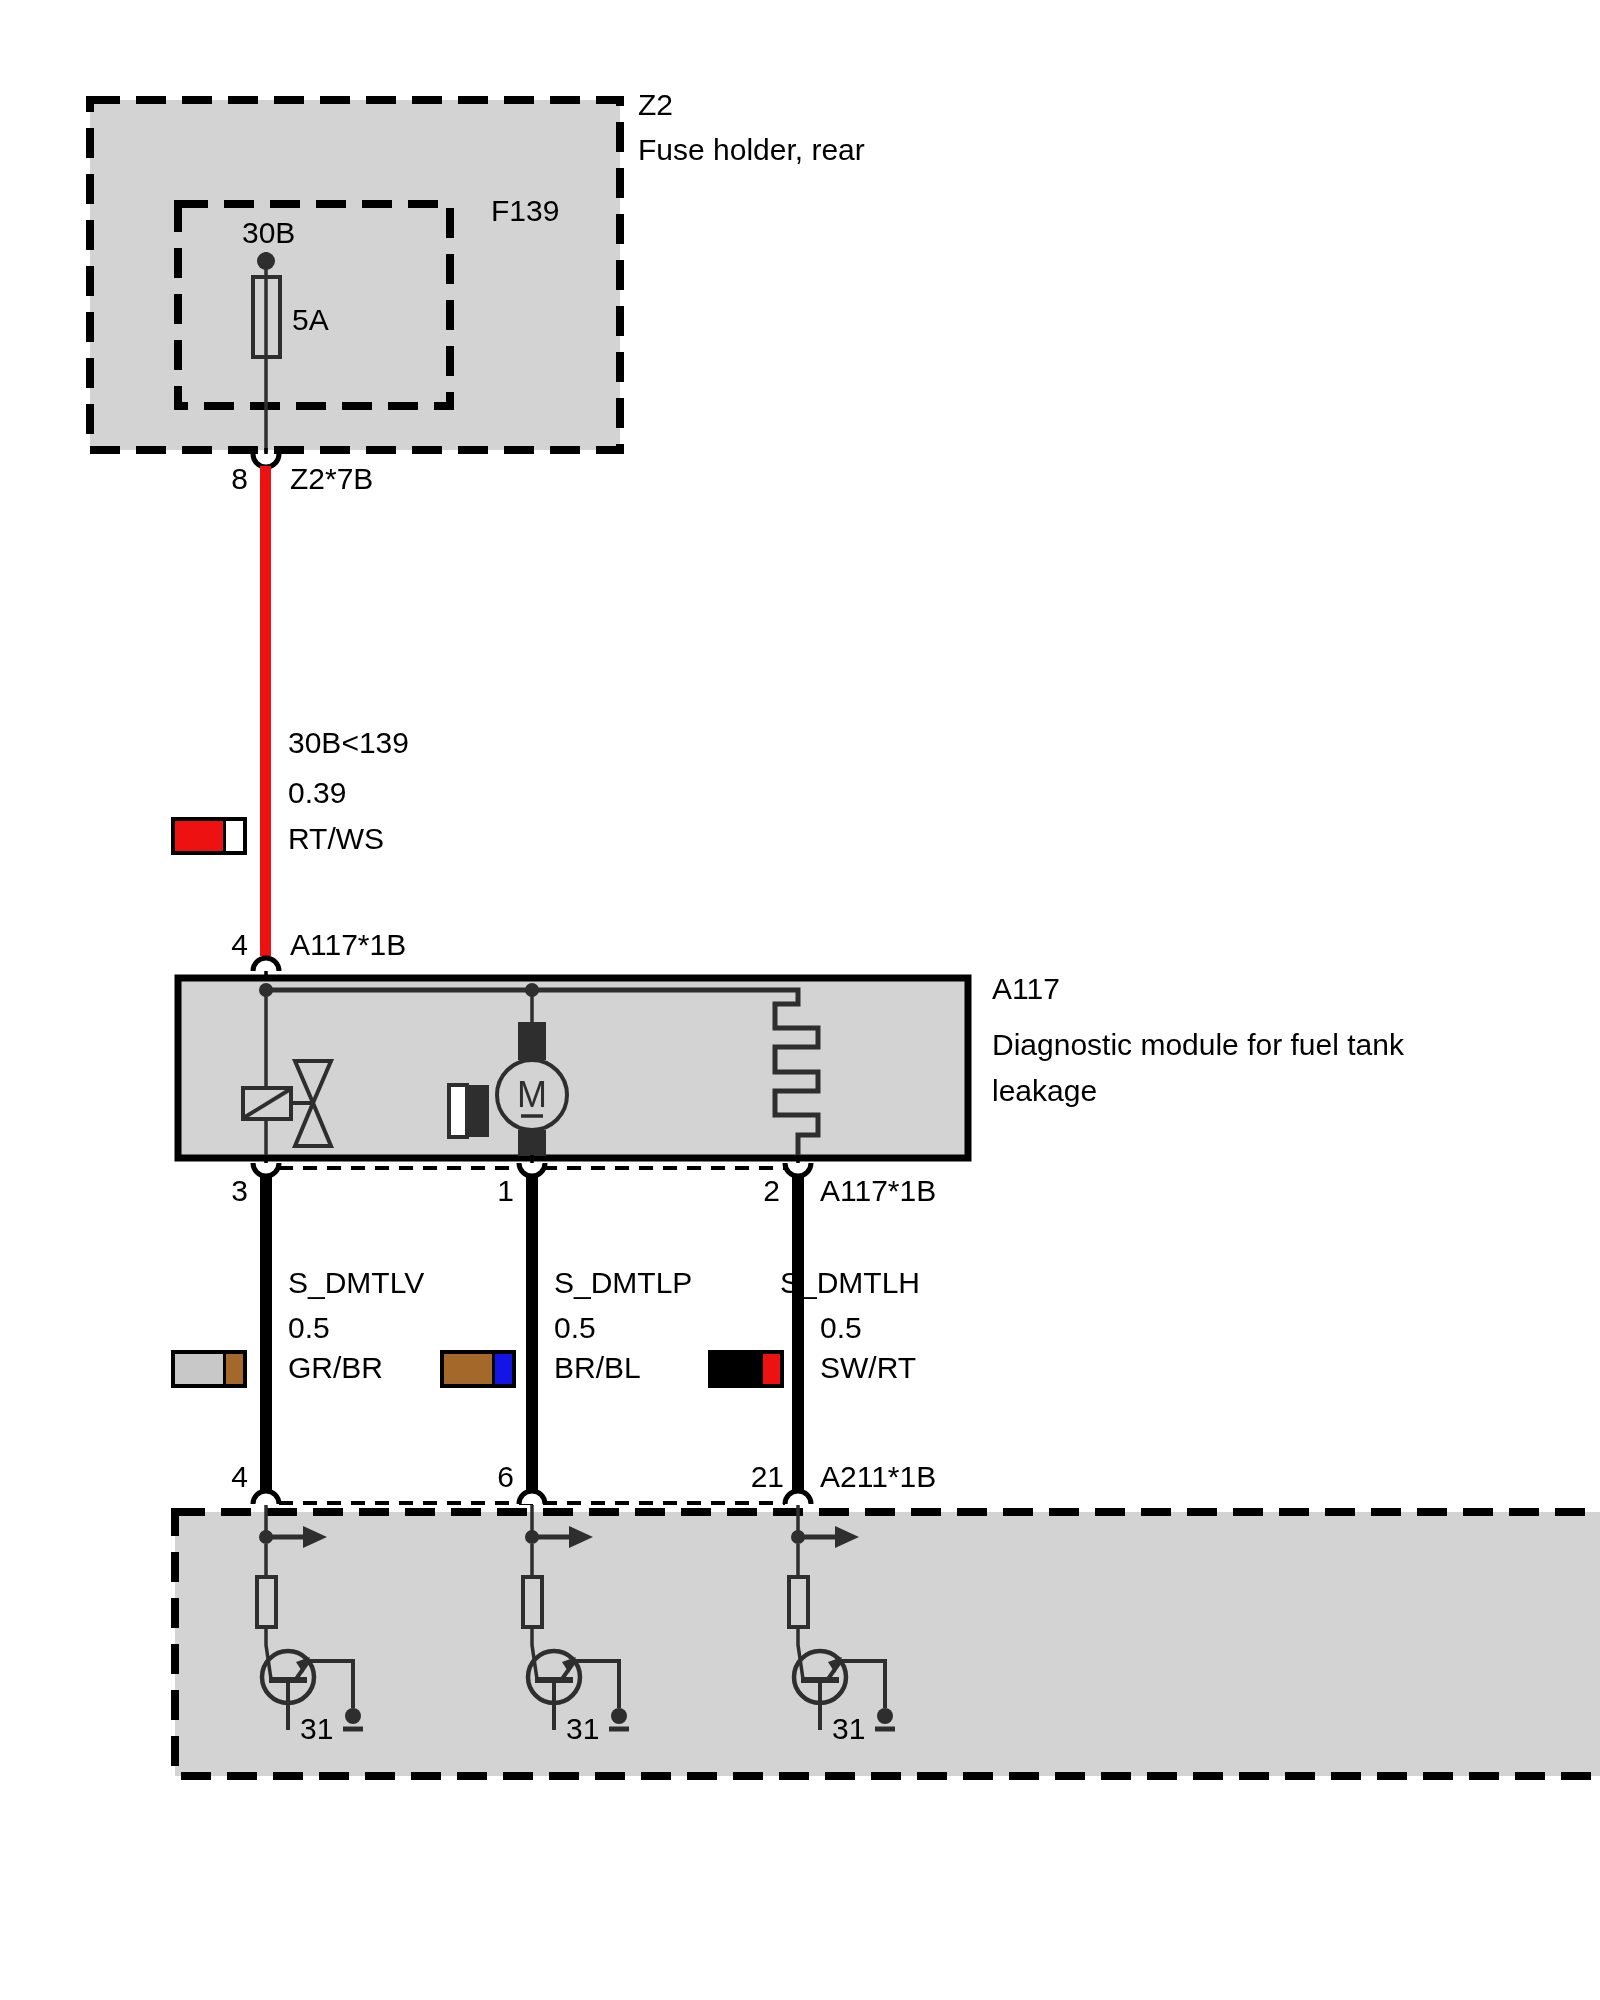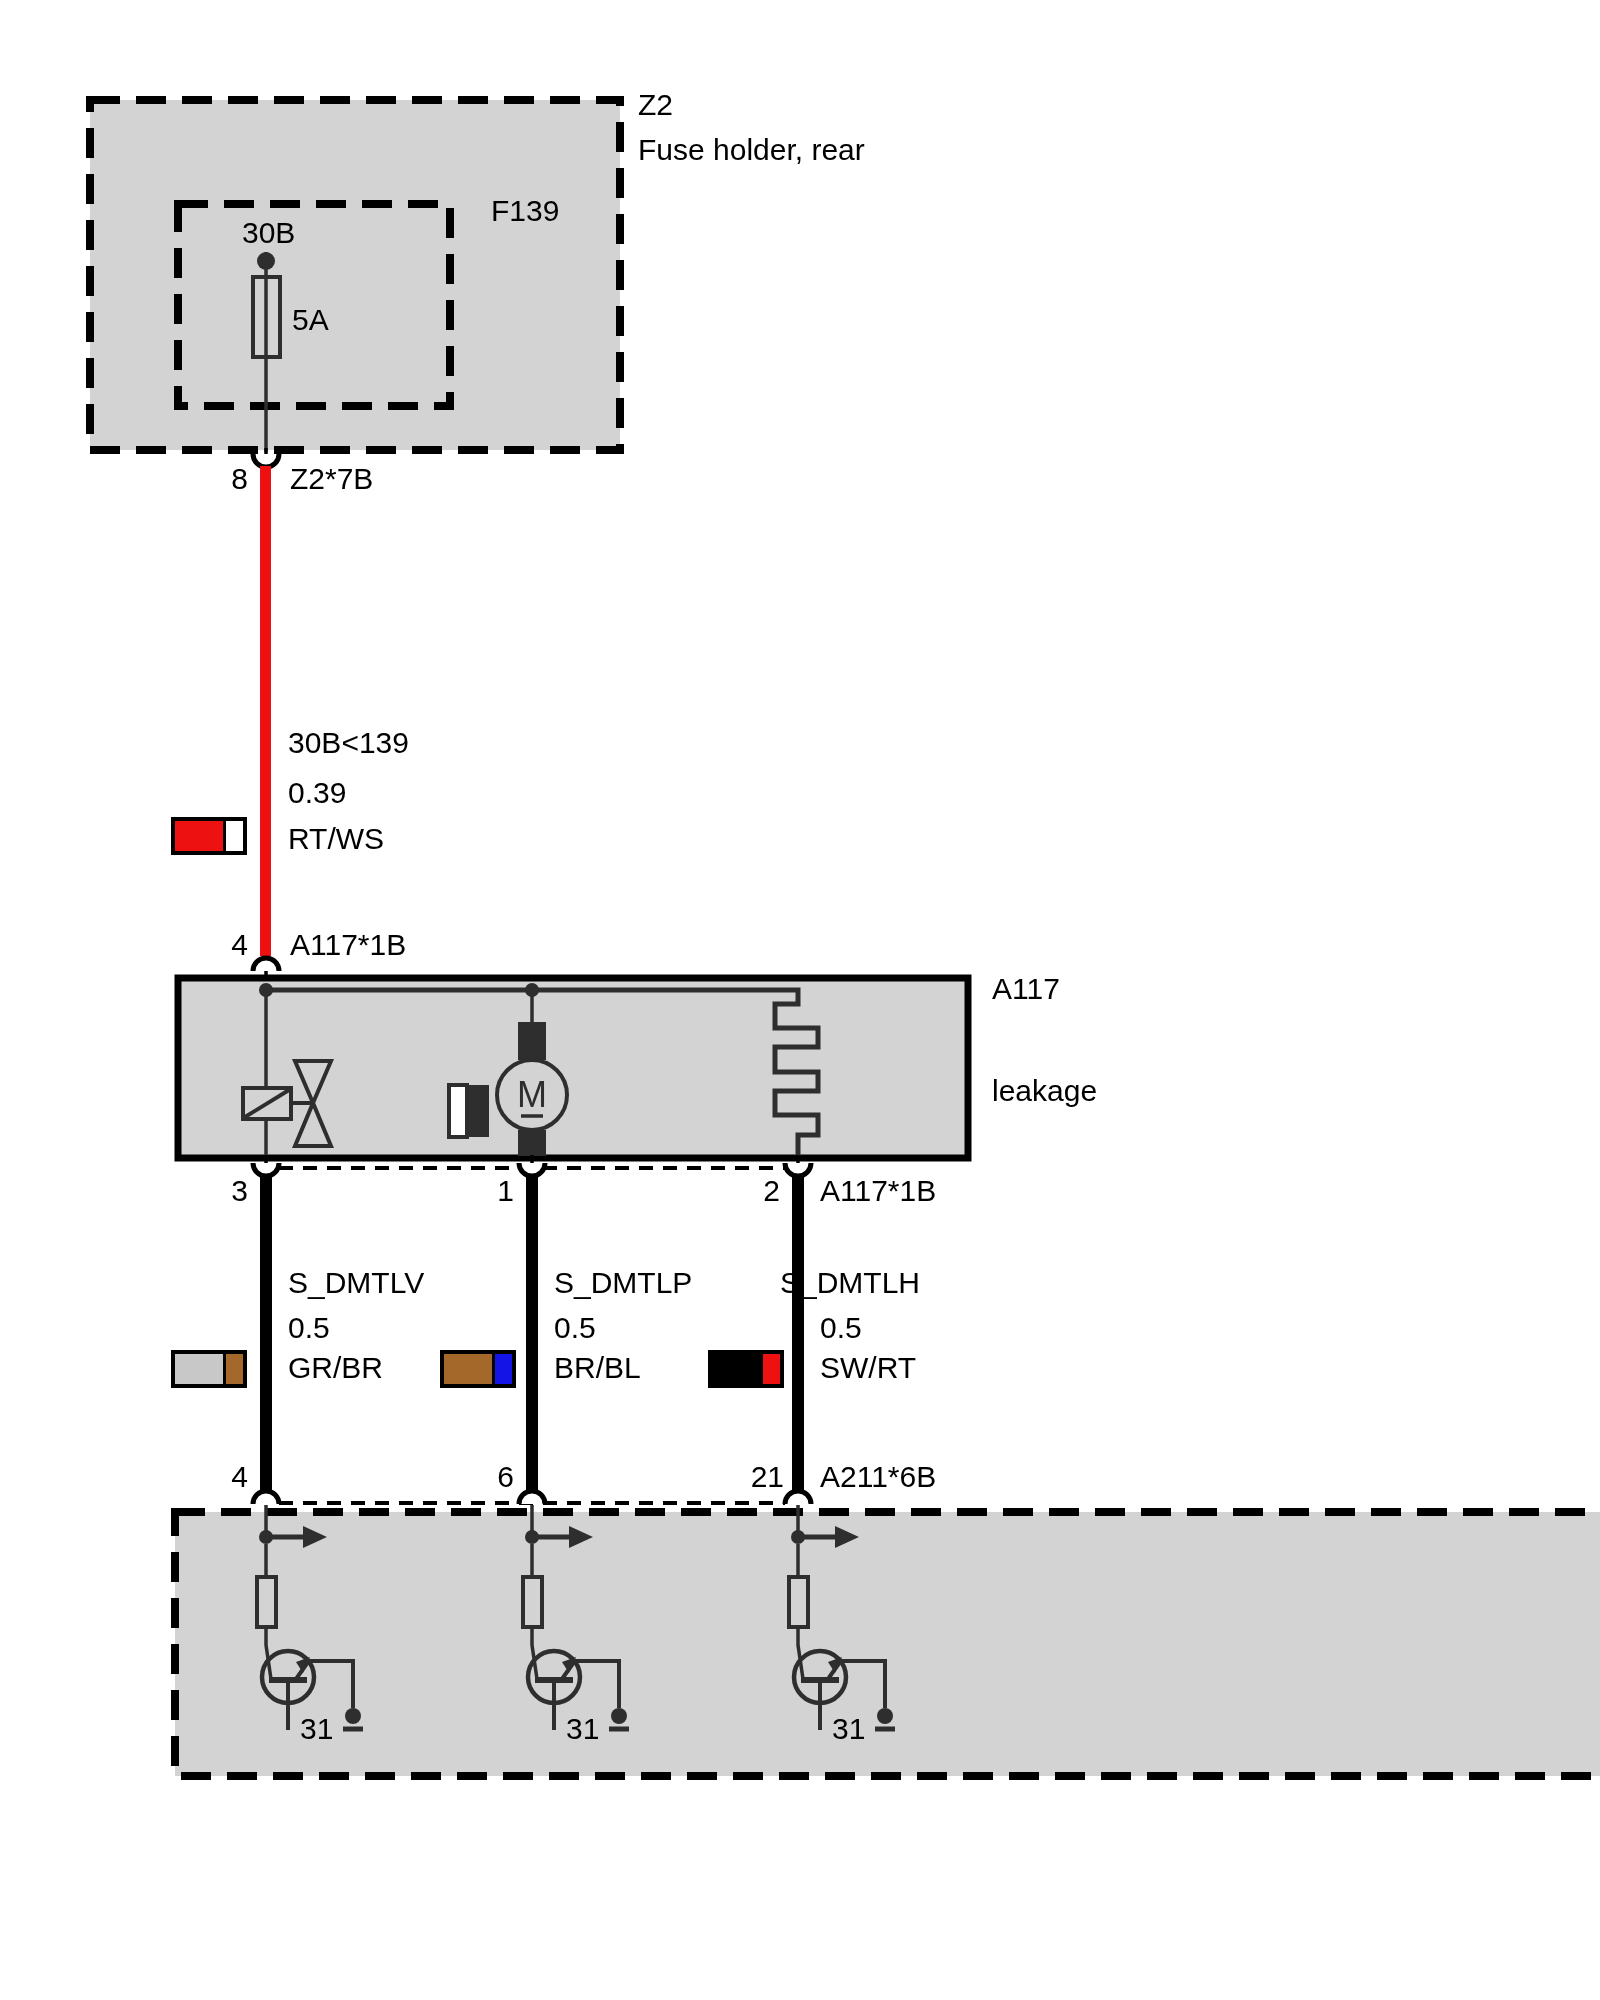--- a/index.html
+++ b/index.html
@@ -173,20 +173,21 @@
 <div class="lbl" style="left:288px;top:822px;">RT/WS</div>
 <div class="sw" style="left:171px;top:817px;">
   <span class="a" style="background-color: rgb(238, 17, 17);"></span>
   <span class="b" style="background-color: rgb(255, 255, 255);"></span>
 </div>
 
 <div class="lbl r" style="left:192px;top:928px;width:56px;">4</div>
 <div class="lbl" style="left:290px;top:928px;">A117*1B</div>
 
 <div class="lbl" style="left:992px;top:972px;">A117</div>
+<div class="lbl" style="left:992px;top:1028px;">Diagnostic module for fuel tank</div>
 <div class="lbl" style="left:992px;top:1074px;">leakage</div>
 
 <div class="lbl r" style="left:192px;top:1174px;width:56px;">3</div>
 <div class="lbl r" style="left:458px;top:1174px;width:56px;">1</div>
 <div class="lbl r" style="left:724px;top:1174px;width:56px;">2</div>
 <div class="lbl" style="left:820px;top:1174px;">A117*1B</div>
 
 <div class="lbl" style="left:288px;top:1266px;">S_DMTLV</div>
 <div class="lbl" style="left:288px;top:1311px;">0.5</div>
 <div class="lbl" style="left:288px;top:1351px;text-align:center;">GR/BR</div>
@@ -207,19 +208,19 @@
 <div class="lbl" style="left:820px;top:1311px;">0.5</div>
 <div class="lbl" style="left:820px;top:1351px;">SW/RT</div>
 <div class="sw" style="left:708px;top:1350px;">
   <span class="a" style="background-color: rgb(0, 0, 0);"></span>
   <span class="b" style="background-color: rgb(238, 17, 17);"></span>
 </div>
 
 <div class="lbl r" style="left:192px;top:1460px;width:56px;">4</div>
 <div class="lbl r" style="left:458px;top:1460px;width:56px;">6</div>
 <div class="lbl r" style="left:694px;top:1460px;width:90px;">21</div>
-<div class="lbl" style="left:820px;top:1460px;">A211*6B</div>
+<div class="lbl" style="left:820px;top:1460px;">A211*1B</div>
 
 <div class="lbl" style="left:300px;top:1712px;">31</div>
 <div class="lbl" style="left:566px;top:1712px;">31</div>
 <div class="lbl" style="left:832px;top:1712px;">31</div>
 
 </div>
 
 </body></html>

